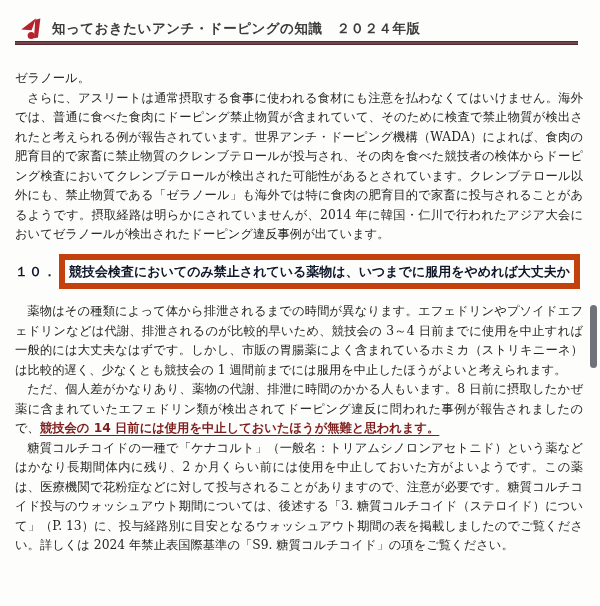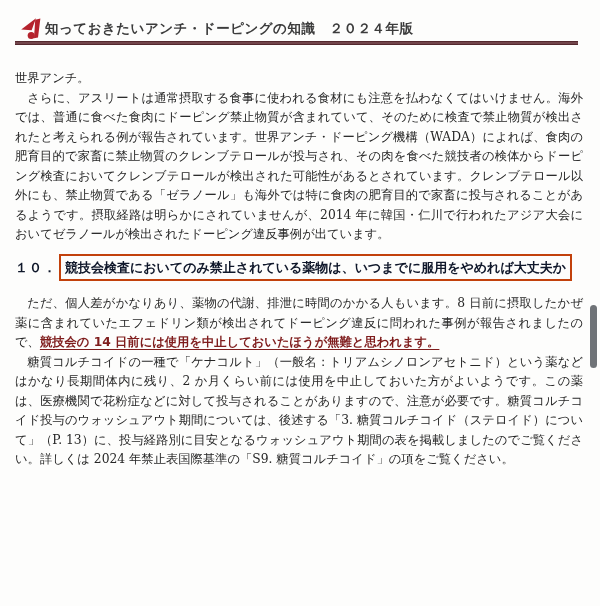--- a/index.html
+++ b/index.html
@@ -6,21 +6,21 @@
   body{
     width:600px;height:606px;
     background:#fbfbfa;
     font-family:"DejaVu Serif","Liberation Serif",serif;
     color:#262626;
     overflow:hidden;
   }
   .page{position:relative;width:600px;height:606px;background:#fdfdfc;}
 
   
-  .header{position:absolute;top:17px;left:19px;right:15px;display:flex;align-items:center;}
+  .header{position:absolute;top:17px;left:19px;right:15px;display:flex;align-items:center;gap:7px;}
   .logo{width:26px;height:24px;flex:0 0 auto;}
   .title{
     font-family:"DejaVu Sans","Liberation Sans",sans-serif;
     font-size:13.5px;font-weight:600;color:#3c3c3c;letter-spacing:0.5px;
     white-space:nowrap;
   }
   .rule{
     position:absolute;top:41px;left:15px;width:563px;height:4px;
     background:linear-gradient(to bottom,#54282e 0%,#54282e 28%,#9a6d72 50%,#54282e 72%,#54282e 100%);
   }
@@ -44,21 +44,21 @@
 
   
   .heading{
     margin:9px 0 13px 0;
     font-family:"DejaVu Sans","Liberation Sans",sans-serif;
     font-weight:bold;font-size:13px;color:#0f172a;
     text-indent:0;display:flex;align-items:center;white-space:nowrap;
   }
   .heading-num{letter-spacing:1px;margin-right:2px;}
   .heading-box{
-    border:2px solid #c2410c;
+    border:6px solid #c2410c;
     padding:2px 4px 2px 4px;
     display:inline-block;
   }
 
   
   .scroll-thumb{
     position:absolute;right:3px;top:305px;width:7px;height:63px;
     border-radius:4px;background:#6f7377;
   }
 </style>
@@ -77,30 +77,31 @@
         </g>
       </svg>
     </span>
     <span class="title">知っておきたいアンチ・ドーピングの知識　２０２４年版</span>
   </div>
 
   <div class="rule"></div>
 
   <div class="content">
     <div>
-        <p class="para"><span>世界アンチ。</span></p>
+        <p class="para"><span>ゼラノール。</span></p>
         <p class="para indent"><span>さらに、アスリートは通常摂取する食事に使われる食材にも注意を払わなくてはいけません。海外では、普通に食べた食肉にドーピング禁止物質が含まれていて、そのために検査で禁止物質が検出されたと考えられる例が報告されています。世界アンチ・ドーピング機構（WADA）によれば、食肉の肥育目的で家畜に禁止物質のクレンブテロールが投与され、その肉を食べた競技者の検体からドーピング検査においてクレンブテロールが検出された可能性があるとされています。クレンブテロール以外にも、禁止物質である「ゼラノール」も海外では特に食肉の肥育目的で家畜に投与されることがあるようです。摂取経路は明らかにされていませんが、2014 年に韓国・仁川で行われたアジア大会においてゼラノールが検出されたドーピング違反事例が出ています。</span></p>
       </div>
 
     <div class="heading">
       <span class="heading-num">１０．</span>
       <span class="heading-box">競技会検査においてのみ禁止されている薬物は、いつまでに服用をやめれば大丈夫か</span>
     </div>
 
     <div>
+        <p class="para indent"><span>薬物はその種類によって体から排泄されるまでの時間が異なります。エフェドリンやプソイドエフェドリンなどは代謝、排泄されるのが比較的早いため、競技会の 3～4 日前までに使用を中止すれば一般的には大丈夫なはずです。しかし、市販の胃腸薬によく含まれているホミカ（ストリキニーネ）は比較的遅く、少なくとも競技会の 1 週間前までには服用を中止したほうがよいと考えられます。</span></p>
         <p class="para indent"><span>ただ、個人差がかなりあり、薬物の代謝、排泄に時間のかかる人もいます。8 日前に摂取したかぜ薬に含まれていたエフェドリン類が検出されてドーピング違反に問われた事例が報告されましたので、</span><span class="em">競技会の 14 日前には使用を中止しておいたほうが無難と思われます。</span></p>
         <p class="para indent"><span>糖質コルチコイドの一種で「ケナコルト」（一般名：トリアムシノロンアセトニド）という薬などはかなり長期間体内に残り、2 か月くらい前には使用を中止しておいた方がよいようです。この薬は、医療機関で花粉症などに対して投与されることがありますので、注意が必要です。糖質コルチコイド投与のウォッシュアウト期間については、後述する「3. 糖質コルチコイド（ステロイド）について」（P. 13）に、投与経路別に目安となるウォッシュアウト期間の表を掲載しましたのでご覧ください。詳しくは 2024 年禁止表国際基準の「S9. 糖質コルチコイド」の項をご覧ください。</span></p>
       </div>
   </div>
 
   <div class="scroll-thumb"></div>
 
 </div>
 
 </body></html>

